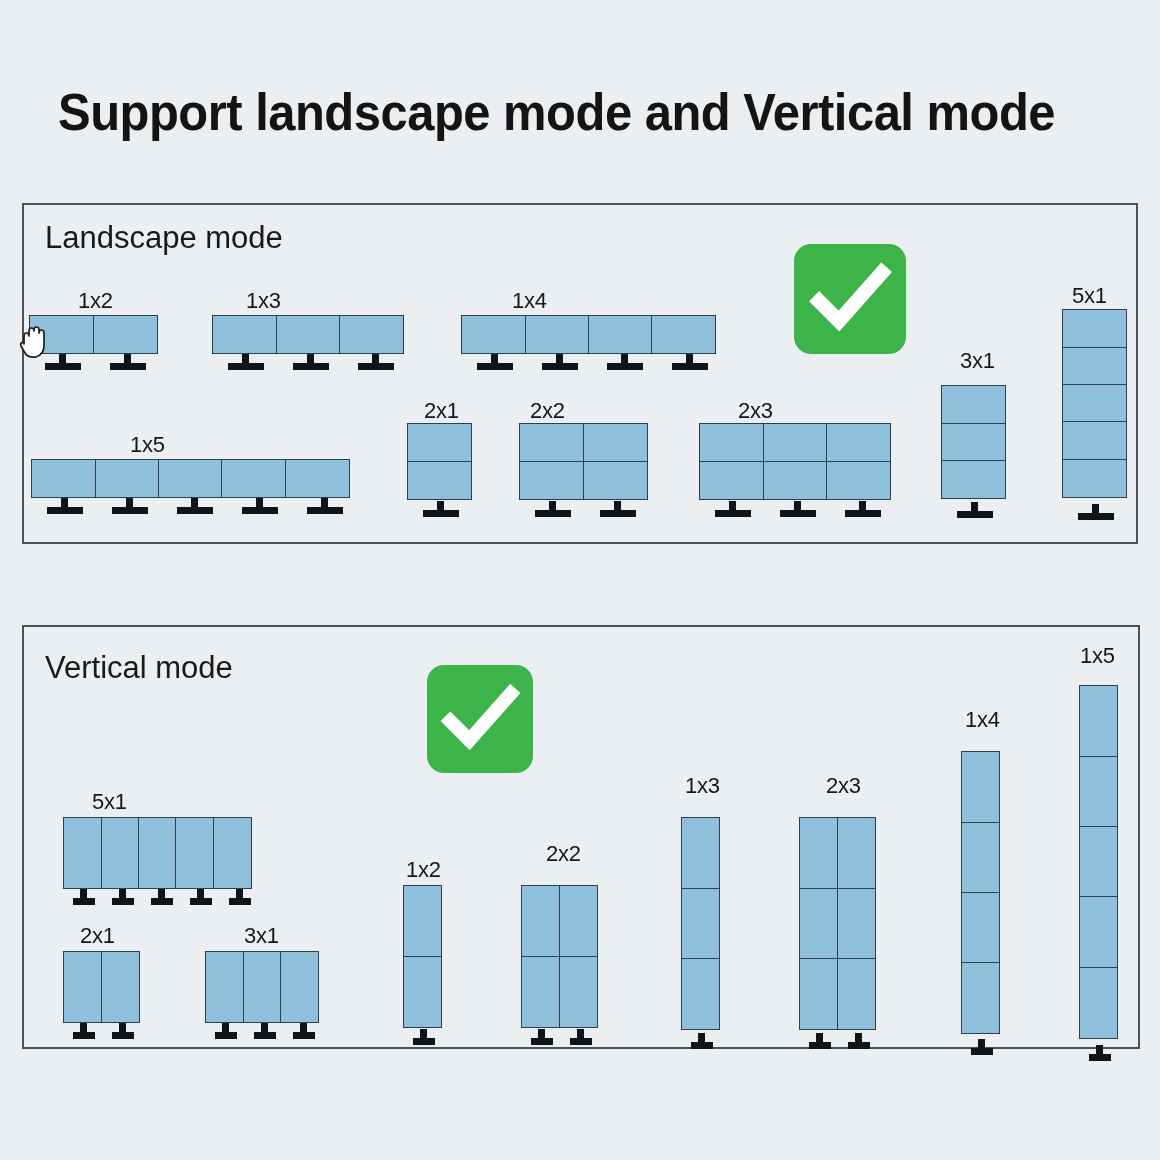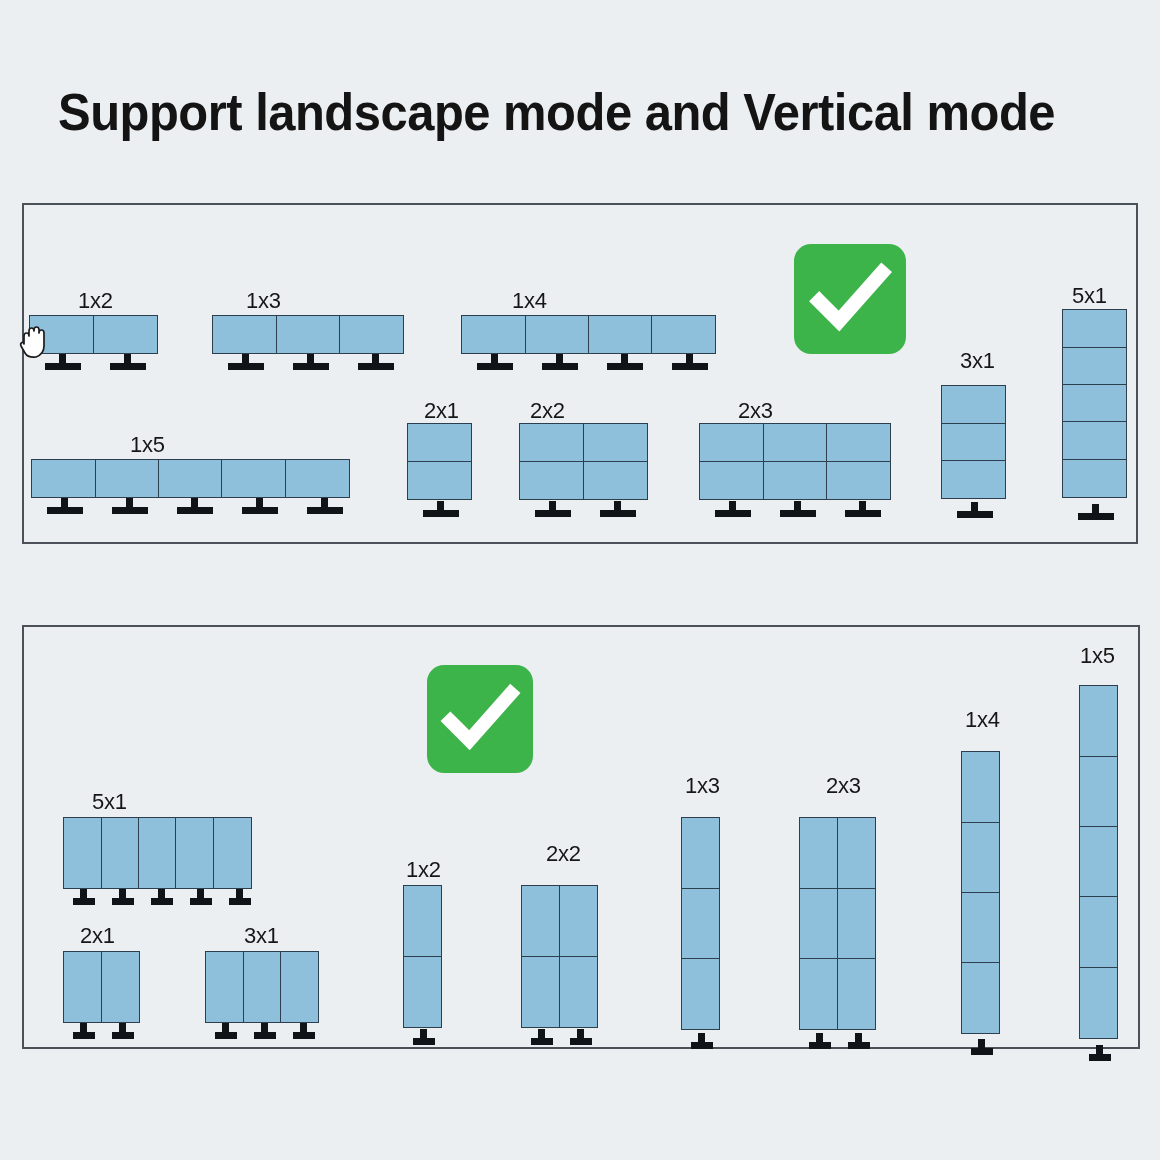--- a/index.html
+++ b/index.html
@@ -86,27 +86,29 @@
   #hand-cursor svg{display:block;}
 </style>
 </head>
 <body>
 
 <div id="stage">
 
   <div id="page-title">Support landscape mode and Vertical mode</div>
 
   <div class="panel" id="panel-landscape"></div>
+  <div class="panel-heading" id="heading-landscape">Landscape mode</div>
   <div class="check-badge" id="check-landscape">
     <svg viewBox="0 0 100 100" aria-hidden="true">
       <path d="M22 52 L40 70 L79 26" fill="none" stroke="#ffffff" stroke-width="13" stroke-linecap="square" stroke-linejoin="miter"></path>
     </svg>
   </div>
 
   <div class="panel" id="panel-vertical"></div>
+  <div class="panel-heading" id="heading-vertical">Vertical mode</div>
   <div class="check-badge" id="check-vertical">
     <svg viewBox="0 0 100 100" aria-hidden="true">
       <path d="M22 52 L40 70 L79 26" fill="none" stroke="#ffffff" stroke-width="13" stroke-linecap="square" stroke-linejoin="miter"></path>
     </svg>
   </div>
 
   <div id="groups-layer">
       <div class="mgroup" style="left: 0px; top: 0px;">
         <div class="mlabel" style="left: 78px; top: 288px;">1x2</div>
         <div class="wall" style="left: 30px; top: 316px;">

